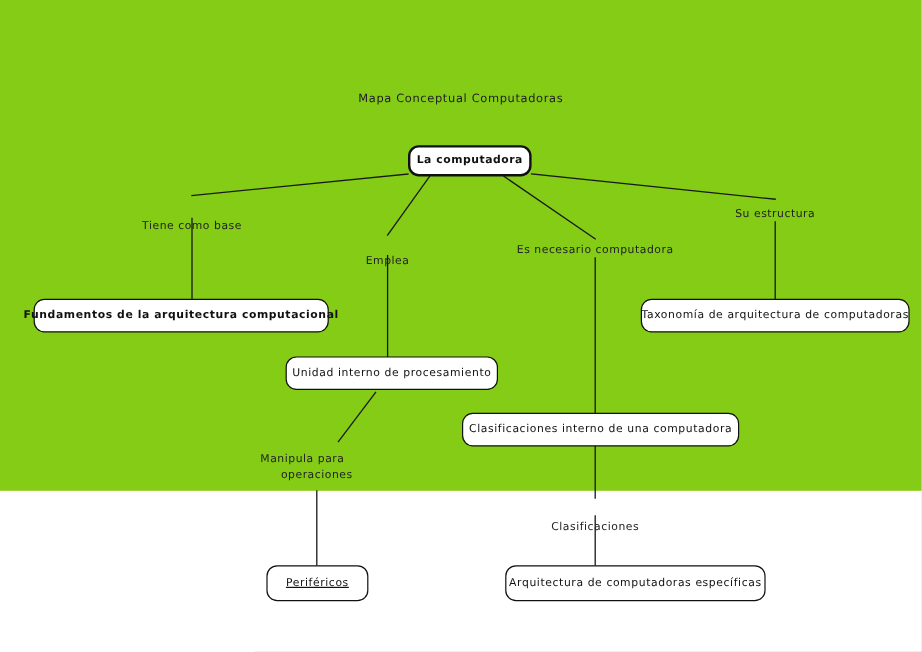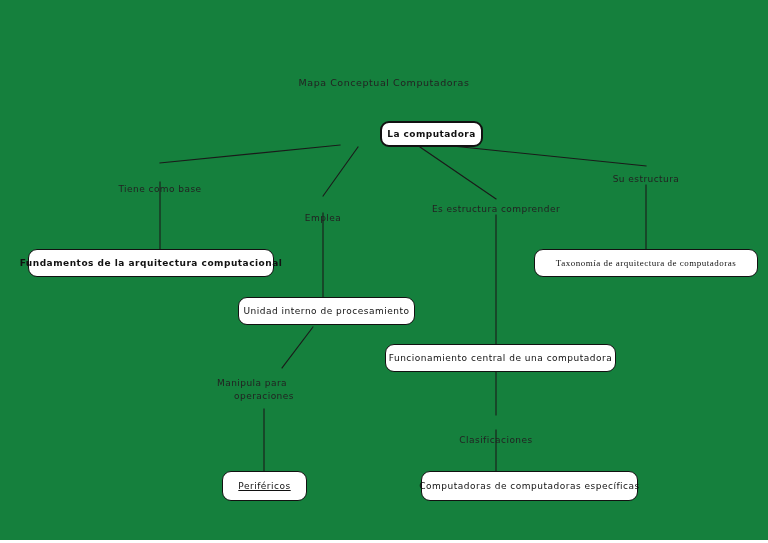--- a/index.html
+++ b/index.html
@@ -10,22 +10,22 @@
   body {
     width: 768px;
     height: 543px;
     font-family: "DejaVu Sans", sans-serif;
     color: #1a1a1a;
     overflow: hidden;
   }
   #canvas {
     position: relative;
     width: 768px;
-    height: 540px;
-    background: #15803d;
+    height: 409px;
+    background: #84cc16;
   }
   #edges {
     position: absolute;
     left: 0;
     top: 0;
     width: 768px;
     height: 543px;
     pointer-events: none;
   }
   .map-title {
@@ -99,39 +99,39 @@
       <line x1="313" y1="327" x2="282" y2="368"></line>
 
       <line x1="264" y1="409" x2="264" y2="471"></line>
 
       <line x1="496" y1="371" x2="496" y2="415"></line>
 
       <line x1="496" y1="430" x2="496" y2="471"></line>
     </g>
   </svg>
 
-  <div class="node root" style="left:340px; top:121px; width:103px; height:26px;margin-left:40px;">La computadora</div>
+  <div class="node root" style="left:340px; top:121px; width:103px; height:26px;">La computadora</div>
 
   <div class="node" style="left:28px; top:249px; width:246px; height:28px;font-weight:bold;">Fundamentos de la arquitectura computacional</div>
 
-  <div class="node" style="left:534px; top:249px; width:224px; height:28px;font-family:Liberation Serif, serif;">Taxonomía de arquitectura de computadoras</div>
+  <div class="node" style="left:534px; top:249px; width:224px; height:28px;">Taxonomía de arquitectura de computadoras</div>
 
   <div class="node" style="left:238px; top:297px; width:177px; height:28px;">Unidad interno de procesamiento</div>
 
-  <div class="node" style="left:385px; top:344px; width:231px; height:28px;">Funcionamiento central de una computadora</div>
+  <div class="node" style="left:385px; top:344px; width:231px; height:28px;">Clasificaciones interno de una computadora</div>
 
   <div class="node" style="left:222px; top:471px; width:85px; height:30px;text-decoration:underline;">Periféricos</div>
 
-  <div class="node" style="left:421px; top:471px; width:217px; height:30px;">Computadoras de computadoras específicas</div>
+  <div class="node" style="left:421px; top:471px; width:217px; height:30px;">Arquitectura de computadoras específicas</div>
 
   <div class="link-label" style="left:100px; top:169px; width:120px;margin-top:14px;">Tiene como base</div>
 
   <div class="link-label" style="left:273px; top:212px; width:100px;">Emplea</div>
 
-  <div class="link-label" style="left:426px; top:203px; width:140px;">Es estructura comprender</div>
+  <div class="link-label" style="left:426px; top:203px; width:140px;">Es necesario computadora</div>
 
   <div class="link-label" style="left:591px; top:173px; width:110px;">Su estructura</div>
 
   <div class="link-label" style="left:192px; top:377px; width:120px;">Manipula para</div>
 
   <div class="link-label" style="left:204px; top:390px; width:120px;">operaciones</div>
 
   <div class="link-label" style="left:436px; top:418px; width:120px;margin-top:16px;">Clasificaciones</div>
 
 </div>

